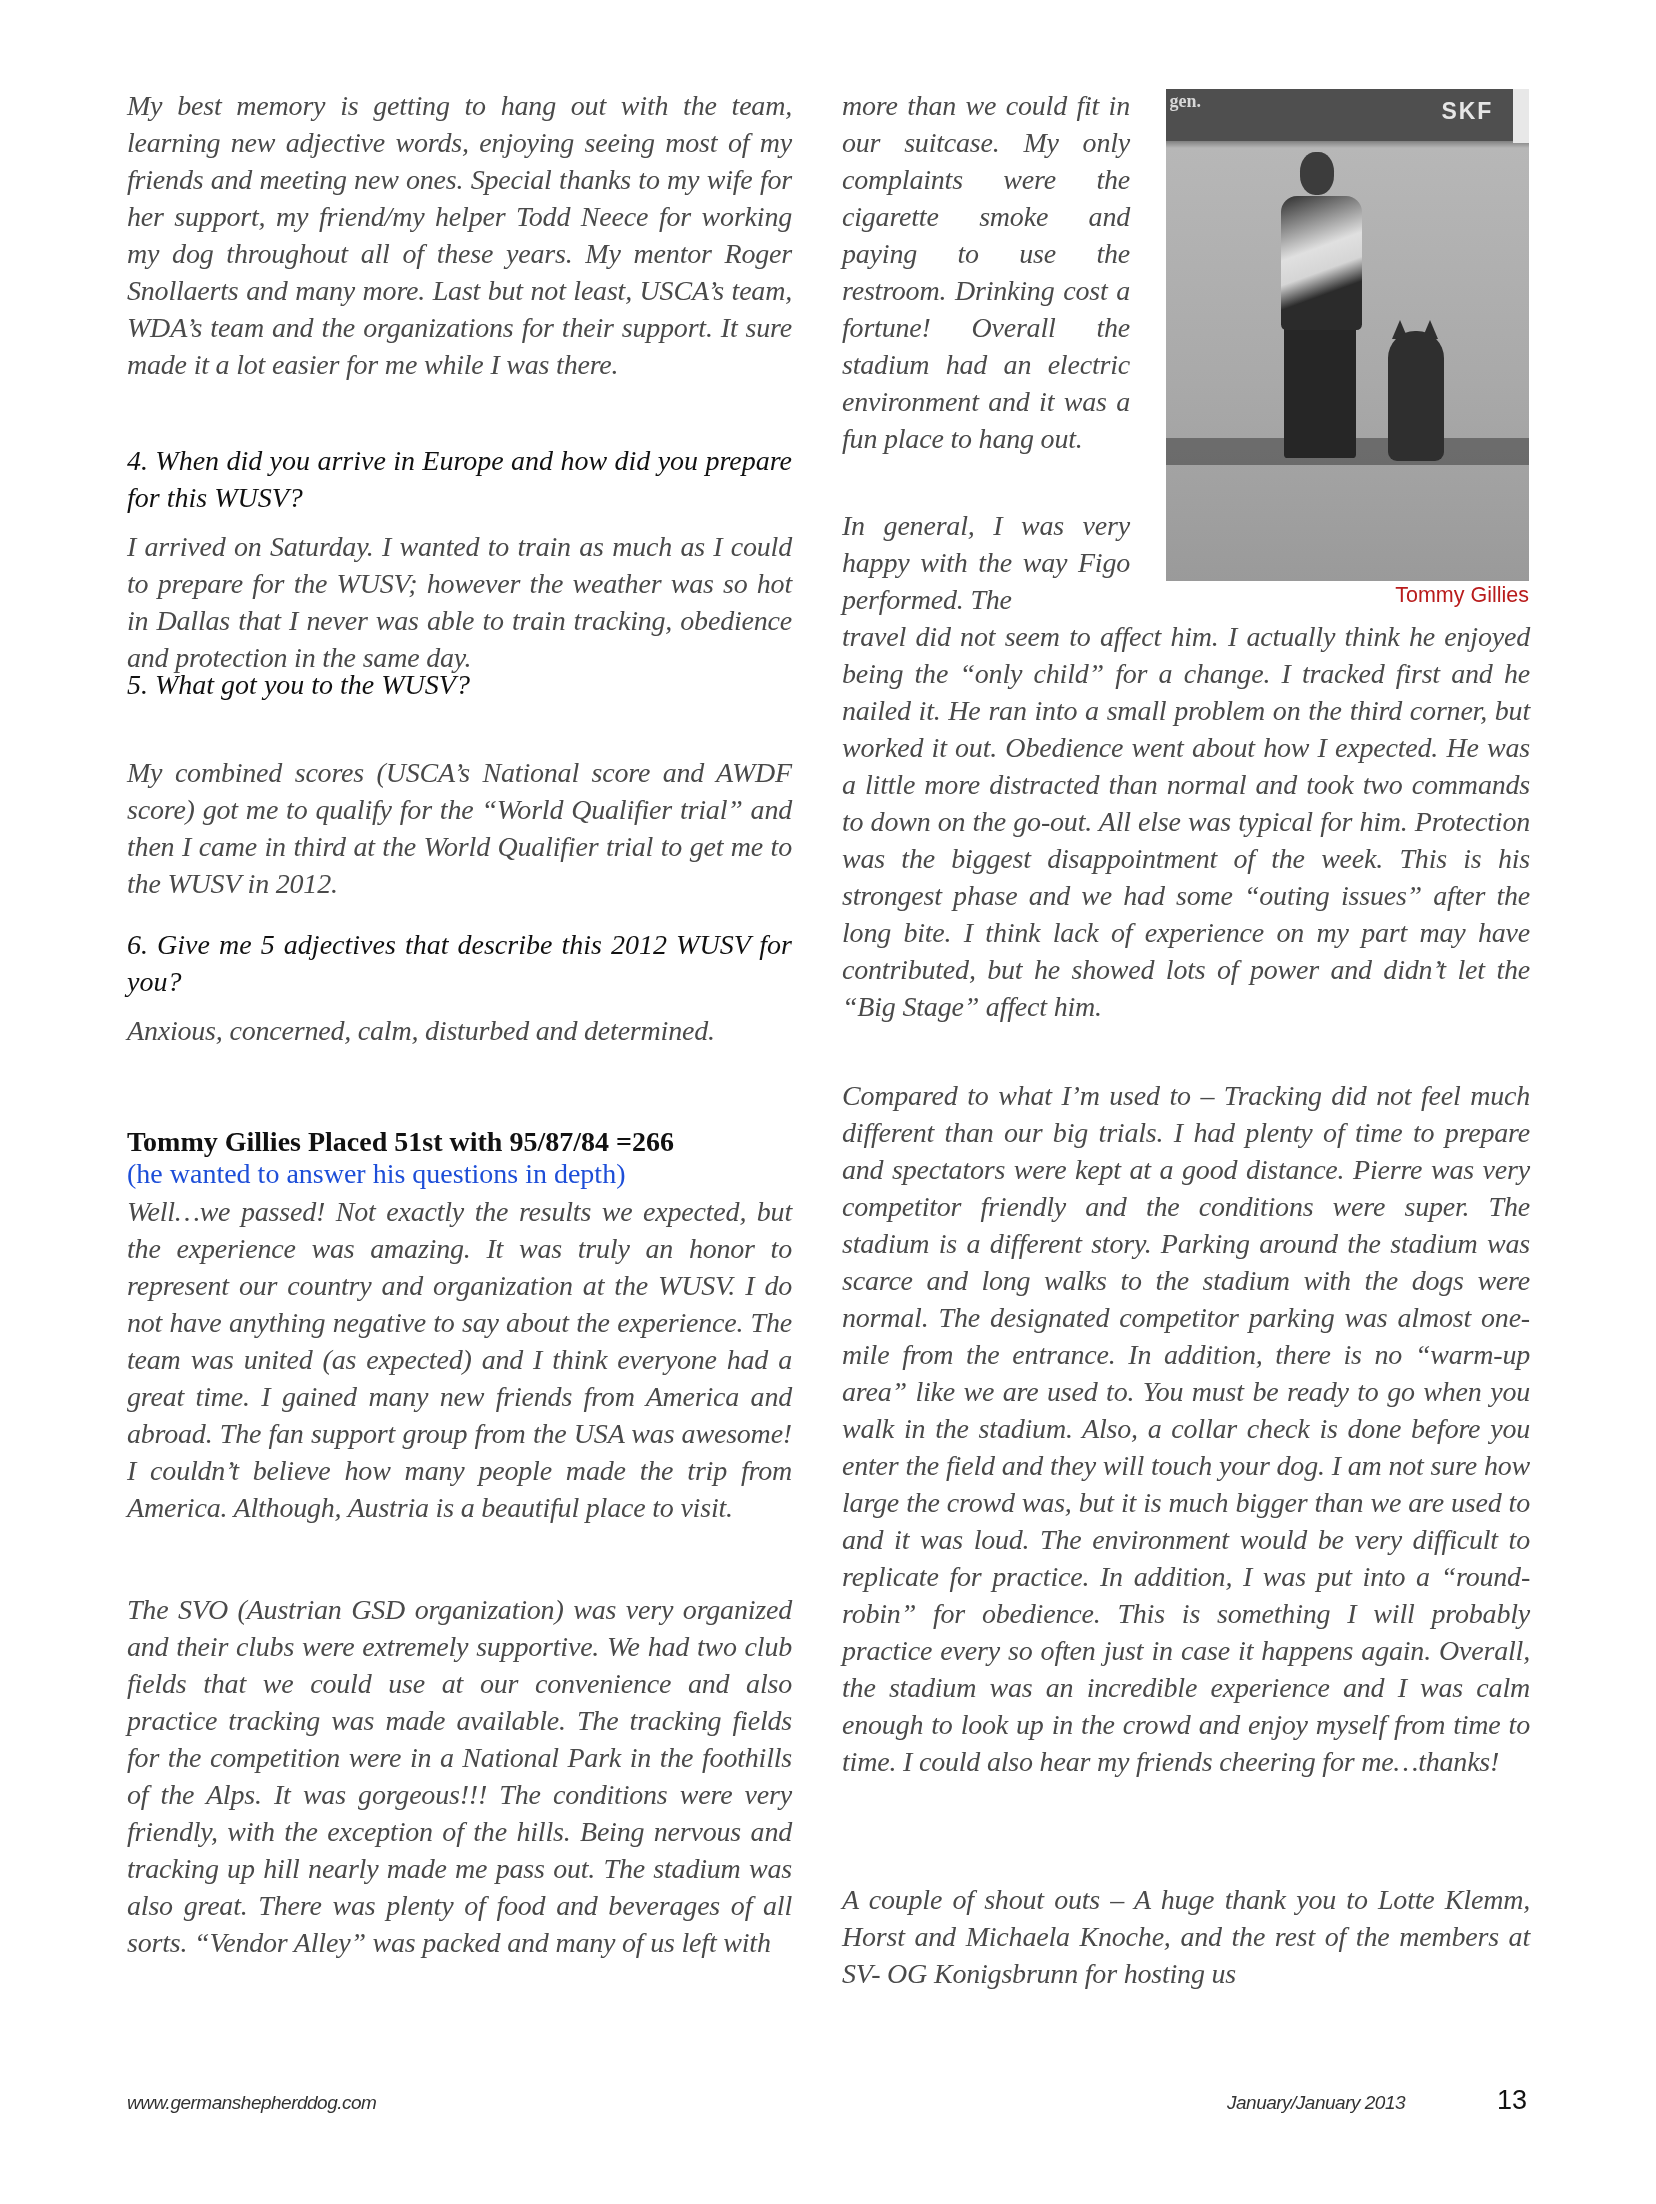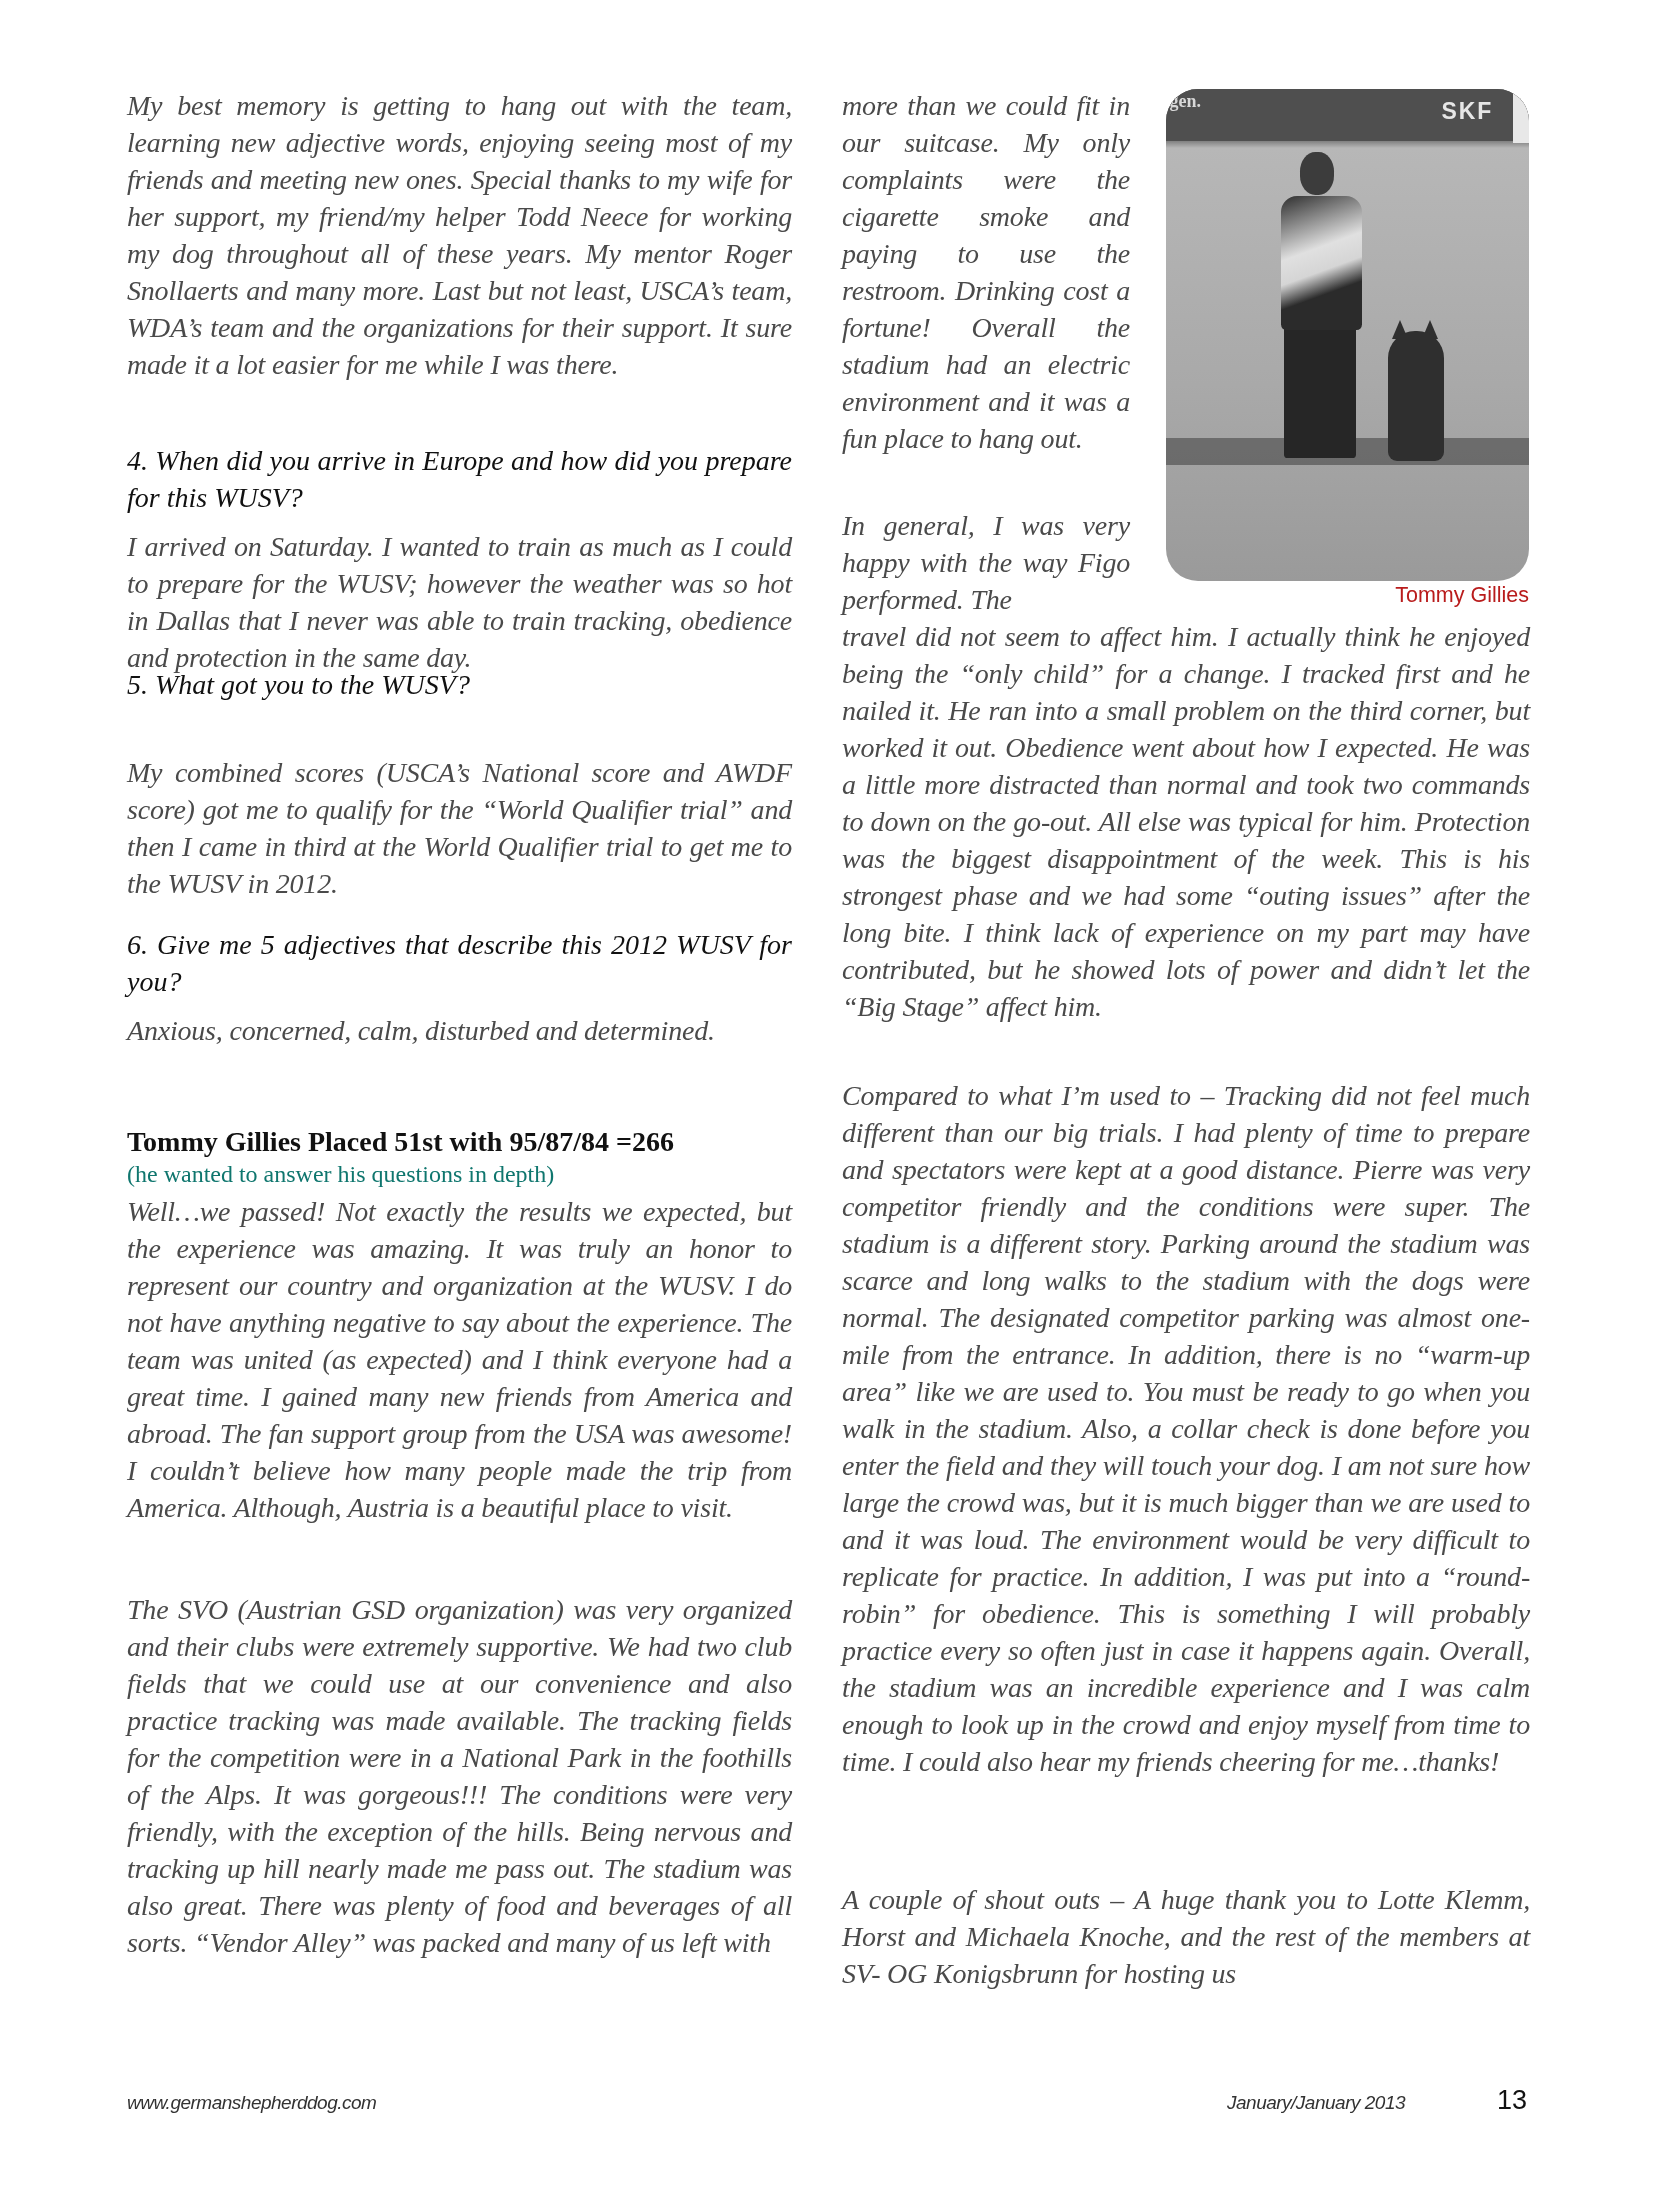--- a/index.html
+++ b/index.html
@@ -30,27 +30,26 @@
   .right { left: 842px; width: 688px; }
   .right-narrow { left: 842px; width: 288px; }
   .h-name {
     position: absolute; left: 127px; top: 1124px; width: 665px;
     font-family: "Liberation Serif", "DejaVu Serif", serif;
     font-size: 28px; color: #111; margin: 0; line-height: 36px;
   }
   .h-sub {
     position: absolute; left: 127px; top: 1158px; width: 665px;
     font-family: "Liberation Serif", "DejaVu Serif", serif;
-    font-size: 24px; color: #0f766e; margin: 0; line-height: 32px;
+    font-size: 28px; color: #1d4ed8; margin: 0; line-height: 32px;
   }
   .photo {
     position: absolute; left: 1166px; top: 89px; width: 363px; height: 492px;
     background: linear-gradient(180deg, #5a5a5a 0%, #6a6a6a 10%, #b7b7b7 12%, #a9a9a9 60%, #9a9a9a 100%);
     overflow: hidden;
-    border-radius: 32px;
   }
   .photo .banner { position: absolute; left: 0; top: 0; width: 100%; height: 52px; background: #4f4f4f; }
   .photo .banner-text-left { position: absolute; left: 3.6px; top: 1.8px; color: #d8d8d8; font-family: "Liberation Serif", serif; font-weight: bold; font-size: 18px; }
   .photo .banner-text-right { position: absolute; right: 36px; top: 9px; color: #e6e6e6; font-family: "Liberation Sans", sans-serif; font-weight: bold; font-size: 23px; letter-spacing: 1.8px; }
   .photo .person-head { position: absolute; left: 134px; top: 63px; width: 34px; height: 43px; border-radius: 45%; background: #3c3c3c; }
   .photo .person-body { position: absolute; left: 115px; top: 107px; width: 81px; height: 134px; background: linear-gradient(160deg, #2e2e2e 0%, #e0e0e0 40%, #d5d5d5 55%, #2b2b2b 70%); border-radius: 16px 16px 5.4px 5.4px; }
   .photo .person-legs { position: absolute; left: 118px; top: 235px; width: 72px; height: 134px; background: #262626; border-radius: 3.6px; }
   .photo .dog { position: absolute; left: 222px; top: 242px; width: 56px; height: 130px; background: #2f2f2f; border-radius: 27px 27px 9px 9px; }
   .photo .dog-ear-l { position: absolute; left: 226px; top: 231px; width: 0; height: 0; border-left: 8px solid transparent; border-right: 8px solid transparent; border-bottom: 19.7px solid #2f2f2f; }
   .photo .dog-ear-r { position: absolute; left: 256px; top: 231px; width: 0; height: 0; border-left: 8px solid transparent; border-right: 8px solid transparent; border-bottom: 19.7px solid #2f2f2f; }

